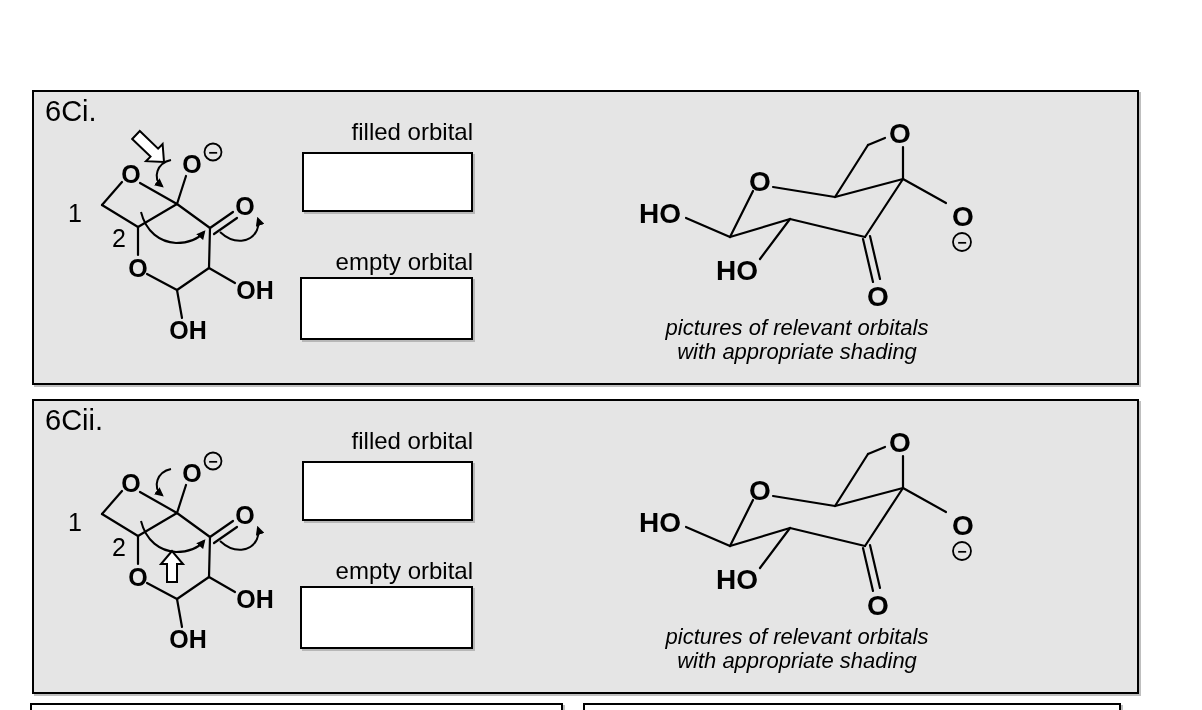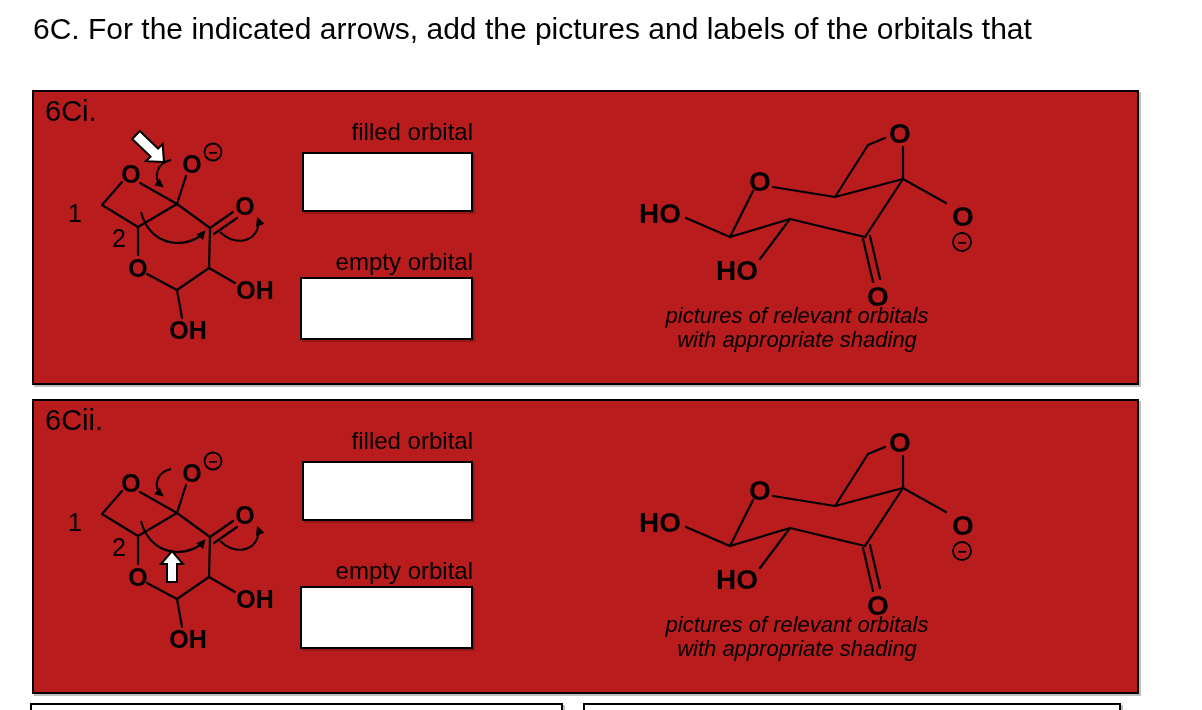--- a/index.html
+++ b/index.html
@@ -2,33 +2,33 @@
 <html><head>
 <meta charset="utf-8">
 <style>
   html,body{margin:0;padding:0;background:#fff;}
   .page{position:relative;width:1202px;height:710px;background:#fff;overflow:hidden;
         font-family:"Liberation Sans",sans-serif;color:#000;}
   .hline{position:absolute;font-size:30px;line-height:37px;white-space:nowrap;}
   .hline1{left:33px;top:10px;}
   .hline2{left:99px;top:46px;}
   .panel{position:absolute;left:32px;width:1103px;height:291px;border:2px solid #000;
-         background:#b91c1c;box-shadow:2px 2px 0 rgba(0,0,0,0.25);}
+         background:#e5e5e5;box-shadow:2px 2px 0 rgba(0,0,0,0.25);}
   .panel1{top:90px;}
   .panel2{top:399px;}
   .panel-label{position:absolute;left:11px;top:3px;font-size:29px;}
   .panel-svg{position:absolute;left:0;top:0;width:1103px;height:291px;pointer-events:none;}
   .orb-label{position:absolute;font-size:24px;text-align:right;}
   .orb-label.filled{left:268px;top:26px;width:171px;}
   .orb-label.empty{left:266px;top:156px;width:173px;}
   .answer-box{position:absolute;border:2px solid #000;background:#fff;
               box-shadow:2px 2px 0 rgba(0,0,0,0.2);}
   .box-filled{left:268px;top:60px;width:167px;height:56px;}
   .box-empty{left:266px;top:185px;width:169px;height:59px;}
-  .caption{position:absolute;left:593px;top:212px;width:340px;text-align:center;
+  .caption{position:absolute;left:593px;top:224px;width:340px;text-align:center;
            font-style:italic;font-size:22px;line-height:24px;}
   .bottom-box{position:absolute;top:703px;height:40px;border:2px solid #000;background:#fff;
               box-shadow:2px 2px 0 rgba(0,0,0,0.25);}
   .bottom-box.left{left:30px;width:529px;}
   .bottom-box.right{left:583px;width:534px;}
   .defs-svg{position:absolute;width:0;height:0;}
   .bond{stroke:#000;stroke-width:2.2;fill:none;stroke-linecap:round;}
   .carrow{stroke:#000;stroke-width:2;fill:none;marker-end:url(#ah);}
   .block-arrow{fill:#fff;stroke:#000;stroke-width:2;stroke-linejoin:miter;}
   .atom{font-family:"Liberation Sans",sans-serif;font-size:25px;font-weight:bold;
@@ -38,21 +38,20 @@
        text-anchor:middle;fill:#000;}
   .charge-circle{fill:none;stroke:#000;stroke-width:1.8;}
   .charge-text{font-family:"Liberation Sans",sans-serif;font-size:16px;font-weight:bold;
        text-anchor:middle;fill:#000;}
 </style>
 </head>
 <body>
 
 <div class="page">
 
-  <div class="hline hline1">6C. For the indicated arrows, add the pictures and labels of the orbitals that</div>
 
   <svg class="defs-svg" aria-hidden="true">
     <defs>
       <marker id="ah" viewBox="0 0 10 10" refX="7.5" refY="5" markerWidth="9" markerHeight="9" orient="auto" markerUnits="userSpaceOnUse">
         <path d="M0,0 L10,5 L0,10 z" fill="#000"></path>
       </marker>
 
       <g id="mol-left">
         <g>
           <path class="bond" d="M88,90 L68,113"></path>

